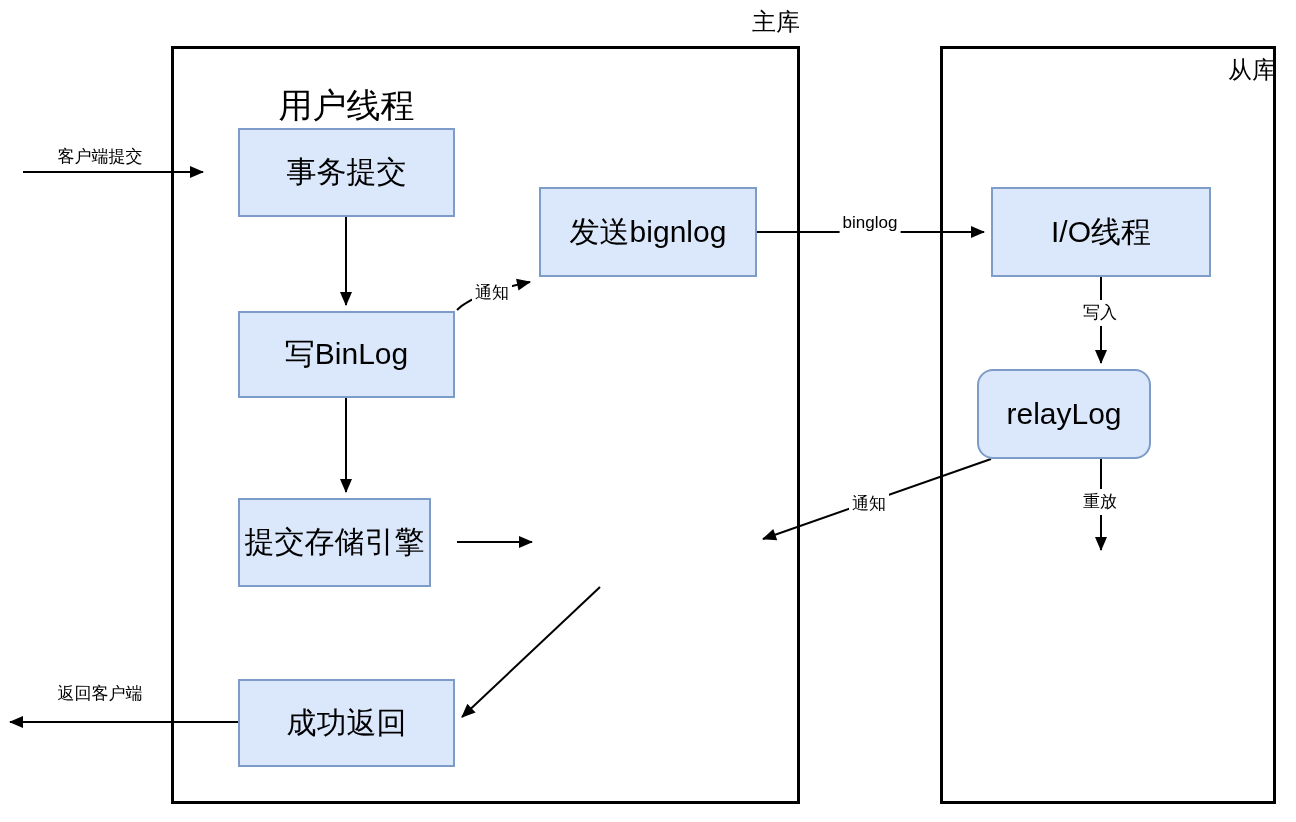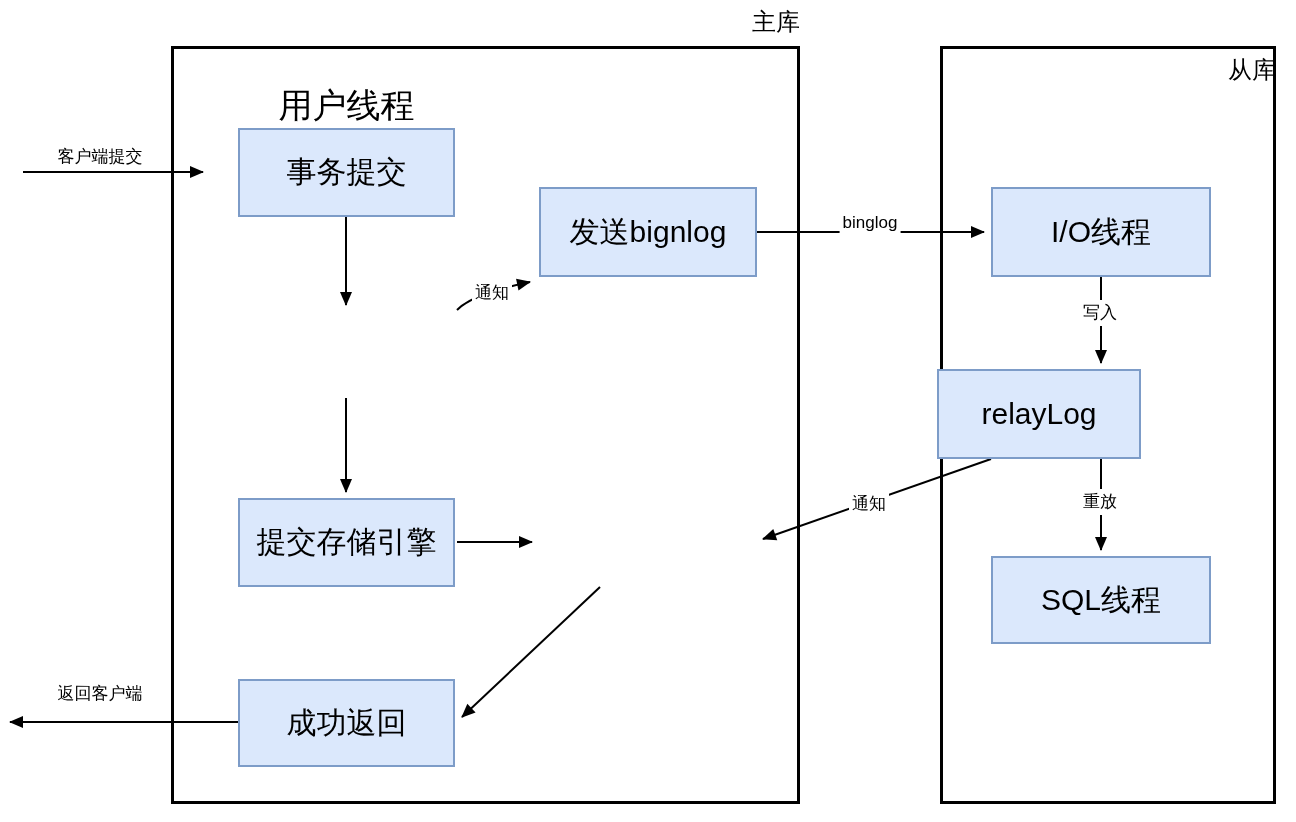--- a/index.html
+++ b/index.html
@@ -100,28 +100,28 @@
 
   <div class="container-box" style="left:171px; top:46px; width:629px; height:758px;"></div>
   <div class="container-title" style="left:171px; top:5px; width:629px;">主库</div>
 
   <div class="container-box" style="left:940px; top:46px; width:336px; height:758px;"></div>
   <div class="container-title" style="left:940px; top:5px; width:336px;margin-top:48px;">从库</div>
 
   <div class="group-label" style="left:238px; top:88px; width:217px;">用户线程</div>
 
   <div class="node" style="left:238px; top:128px; width:217px; height:89px;">事务提交</div>
-  <div class="node" style="left:238px; top:498px; width:217px; height:89px;">提交存储引擎</div>
+  <div class="node" style="left:238px; top:311px; width:217px; height:87px;">写BinLog</div>
+  <div class="node" style="left:238px; top:498px; width:193px; height:89px;">提交存储引擎</div>
   <div class="node" style="left:238px; top:679px; width:217px; height:88px;">成功返回</div>
 
   <div class="node" style="left:539px; top:187px; width:218px; height:90px;">发送bignlog</div>
 
   <div class="node" style="left:991px; top:187px; width:220px; height:90px;">I/O线程</div>
-  <div class="node" style="left:937px; top:369px; width:204px; height:90px;">relayLog</div>
-  <div class="node" style="left:991px; top:556px; width:220px; height:88px;">SQL线程</div>
+  <div class="node" style="left:977px; top:369px; width:174px; height:90px;border-radius:16px;">relayLog</div>
 
   <div class="edge-label" style="left:100px; top:157px;">客户端提交</div>
   <div class="edge-label" style="left:492px; top:293px;">通知</div>
   <div class="edge-label" style="left:870px; top:223px;">binglog</div>
   <div class="edge-label" style="left:1100px; top:313px;">写入</div>
   <div class="edge-label" style="left:1100px; top:502px;">重放</div>
   <div class="edge-label" style="left:869px; top:504px;">通知</div>
   <div class="edge-label" style="left:100px; top:694px;">返回客户端</div>
 
 </div>

